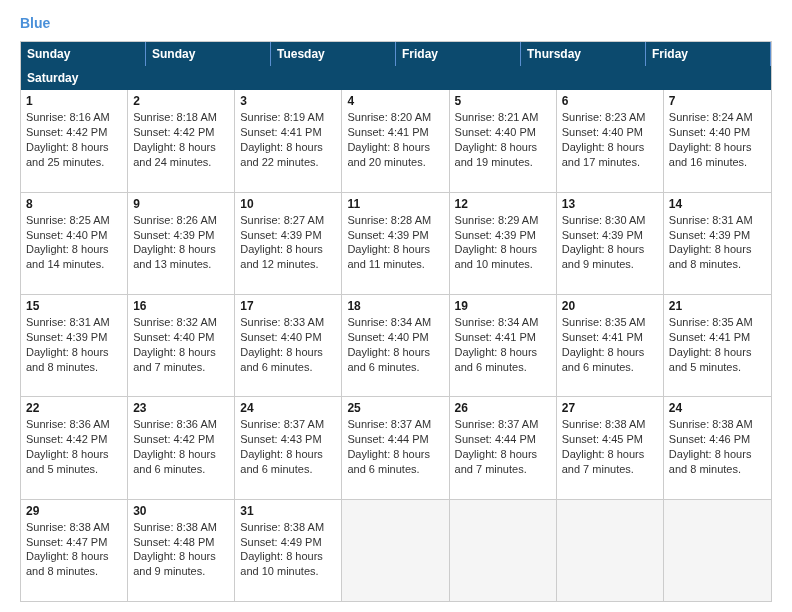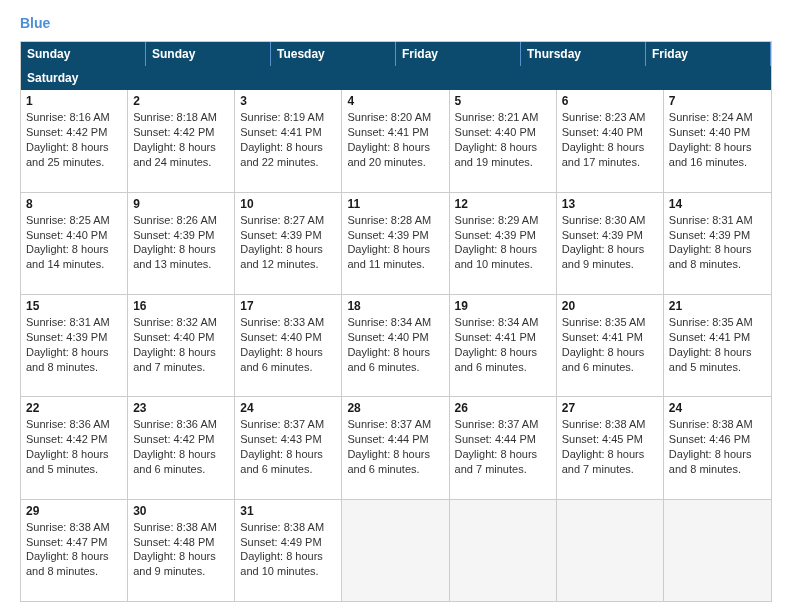--- a/index.html
+++ b/index.html
@@ -223,21 +223,21 @@
       </div>
           <div class="cal-cell">
         <span class="day-num">23</span>
         <div class="cell-text">Sunrise: 8:36 AM<br>Sunset: 4:42 PM<br>Daylight: 8 hours and 6 minutes.</div>
       </div>
           <div class="cal-cell">
         <span class="day-num">24</span>
         <div class="cell-text">Sunrise: 8:37 AM<br>Sunset: 4:43 PM<br>Daylight: 8 hours and 6 minutes.</div>
       </div>
           <div class="cal-cell">
-        <span class="day-num">28</span>
+        <span class="day-num">25</span>
         <div class="cell-text">Sunrise: 8:37 AM<br>Sunset: 4:44 PM<br>Daylight: 8 hours and 6 minutes.</div>
       </div>
           <div class="cal-cell">
         <span class="day-num">26</span>
         <div class="cell-text">Sunrise: 8:37 AM<br>Sunset: 4:44 PM<br>Daylight: 8 hours and 7 minutes.</div>
       </div>
           <div class="cal-cell">
         <span class="day-num">27</span>
         <div class="cell-text">Sunrise: 8:38 AM<br>Sunset: 4:45 PM<br>Daylight: 8 hours and 7 minutes.</div>
       </div>

